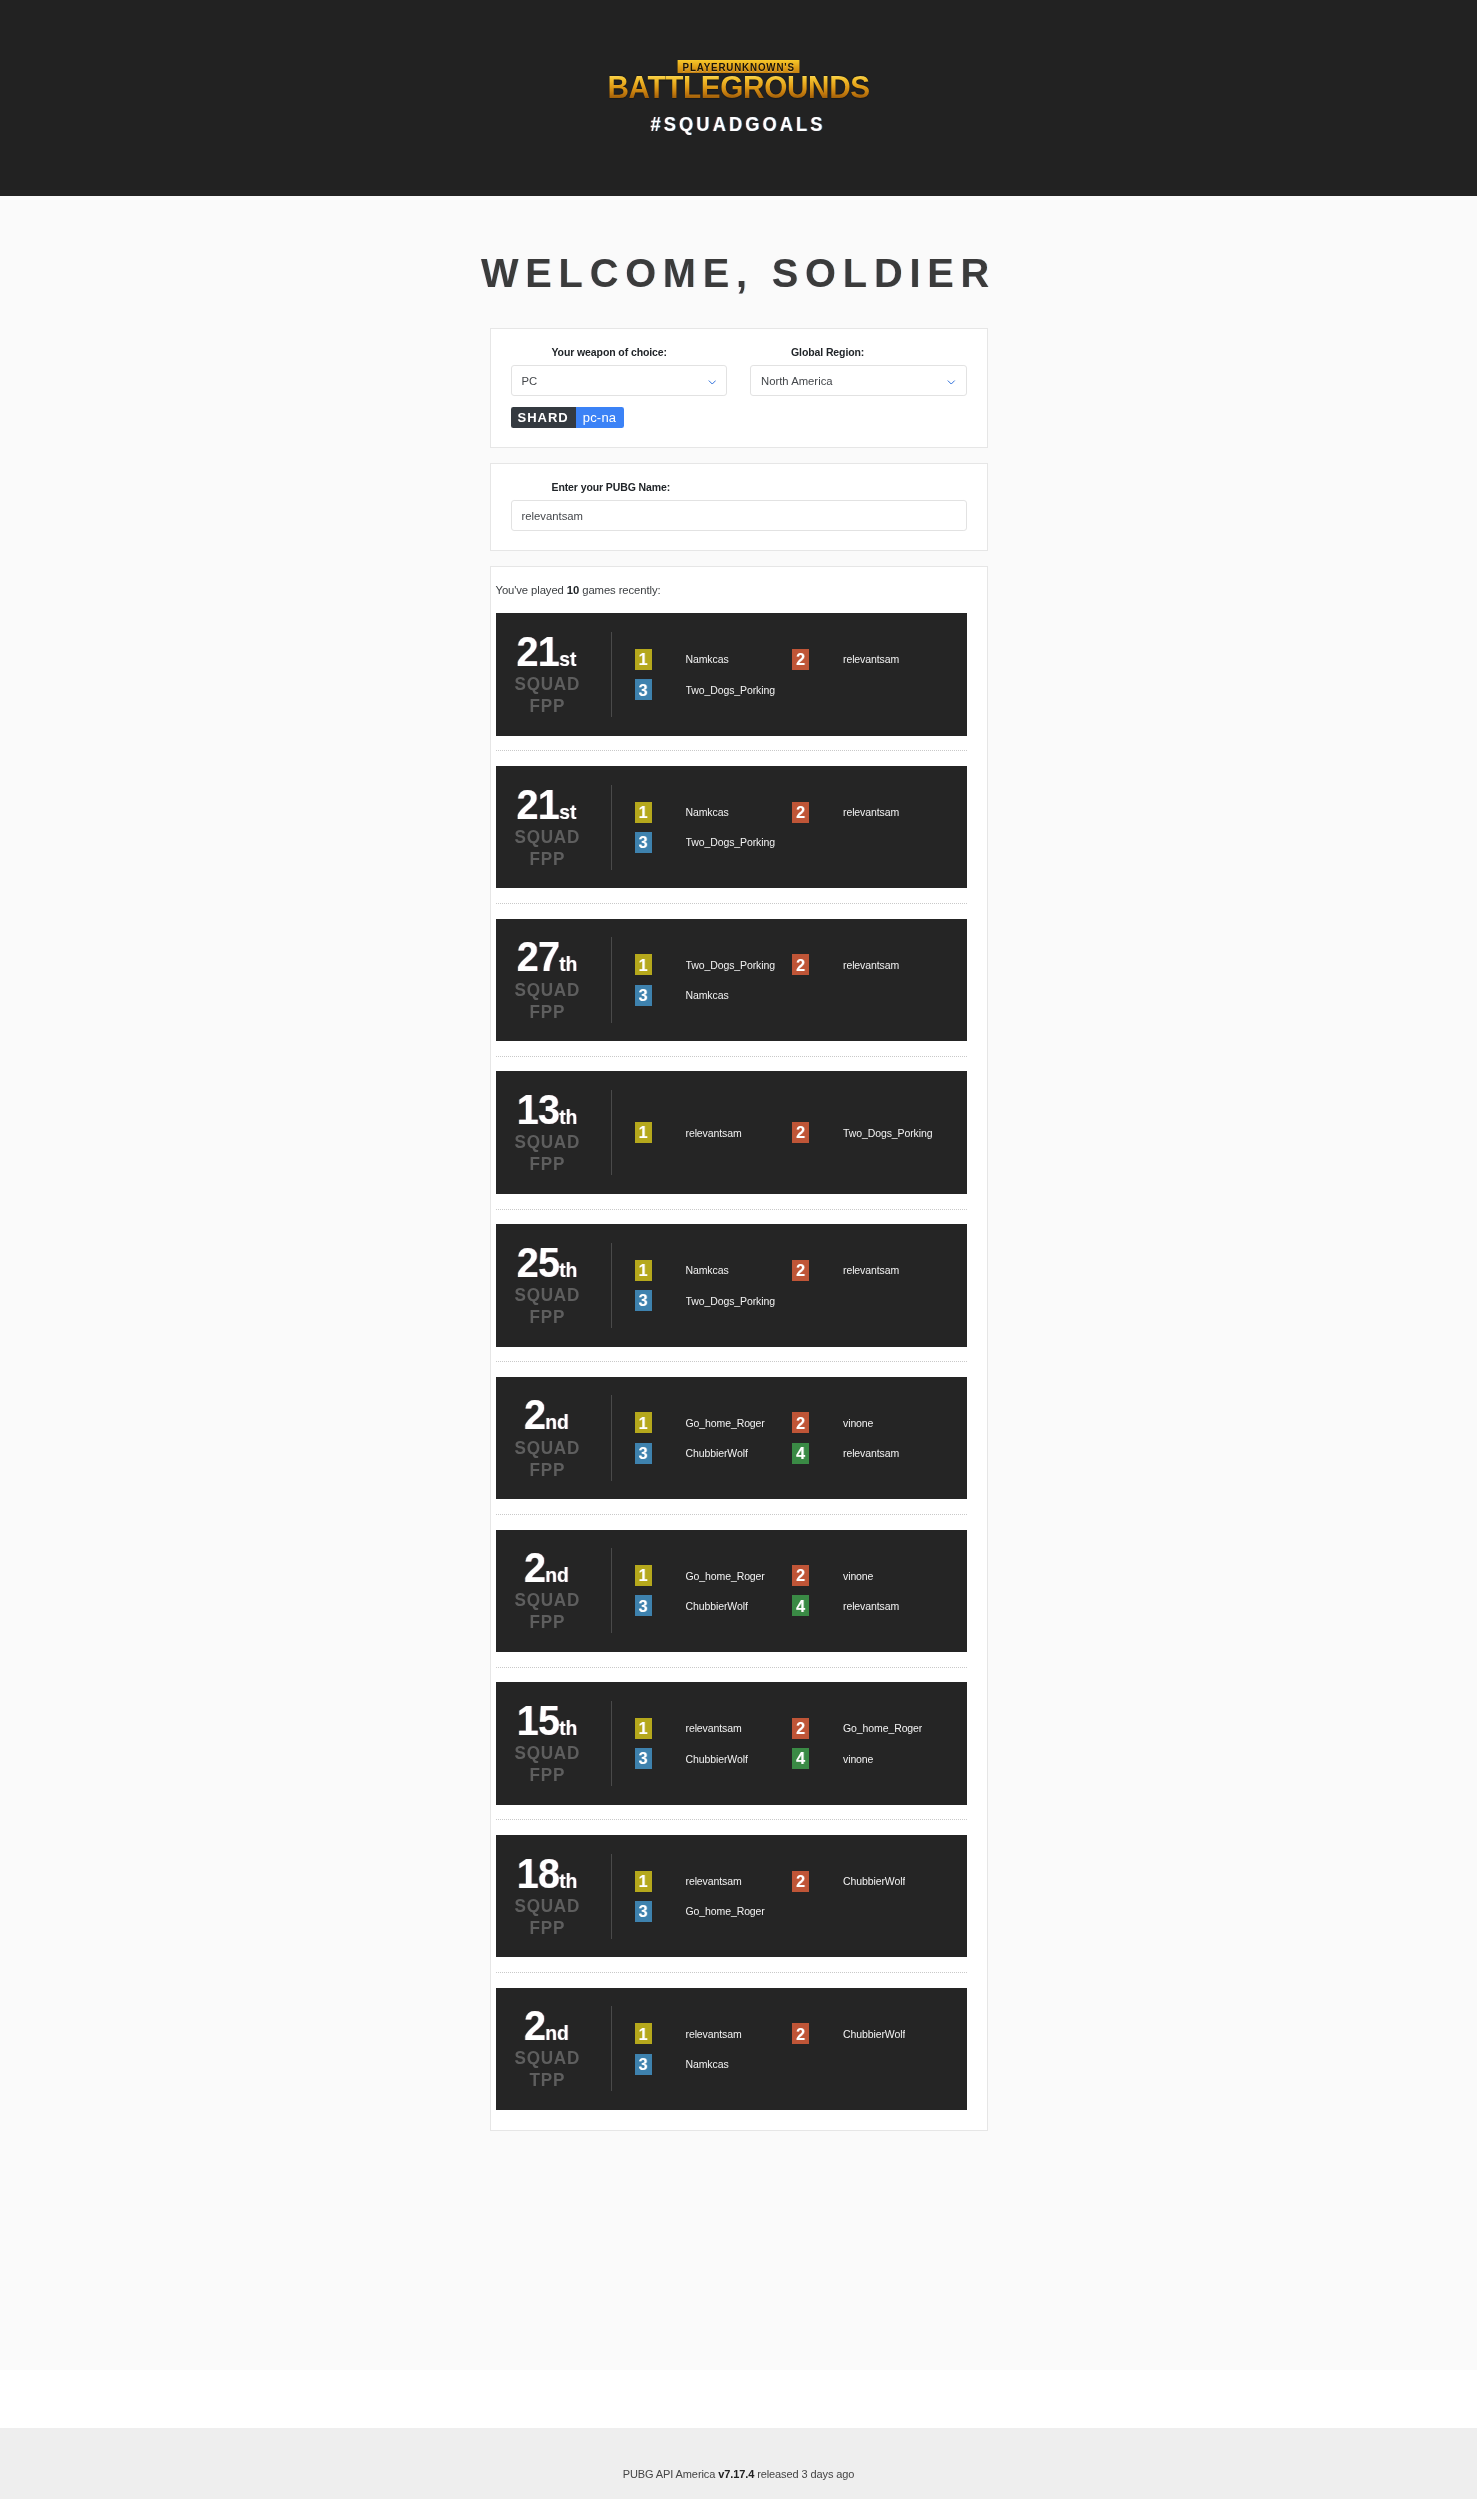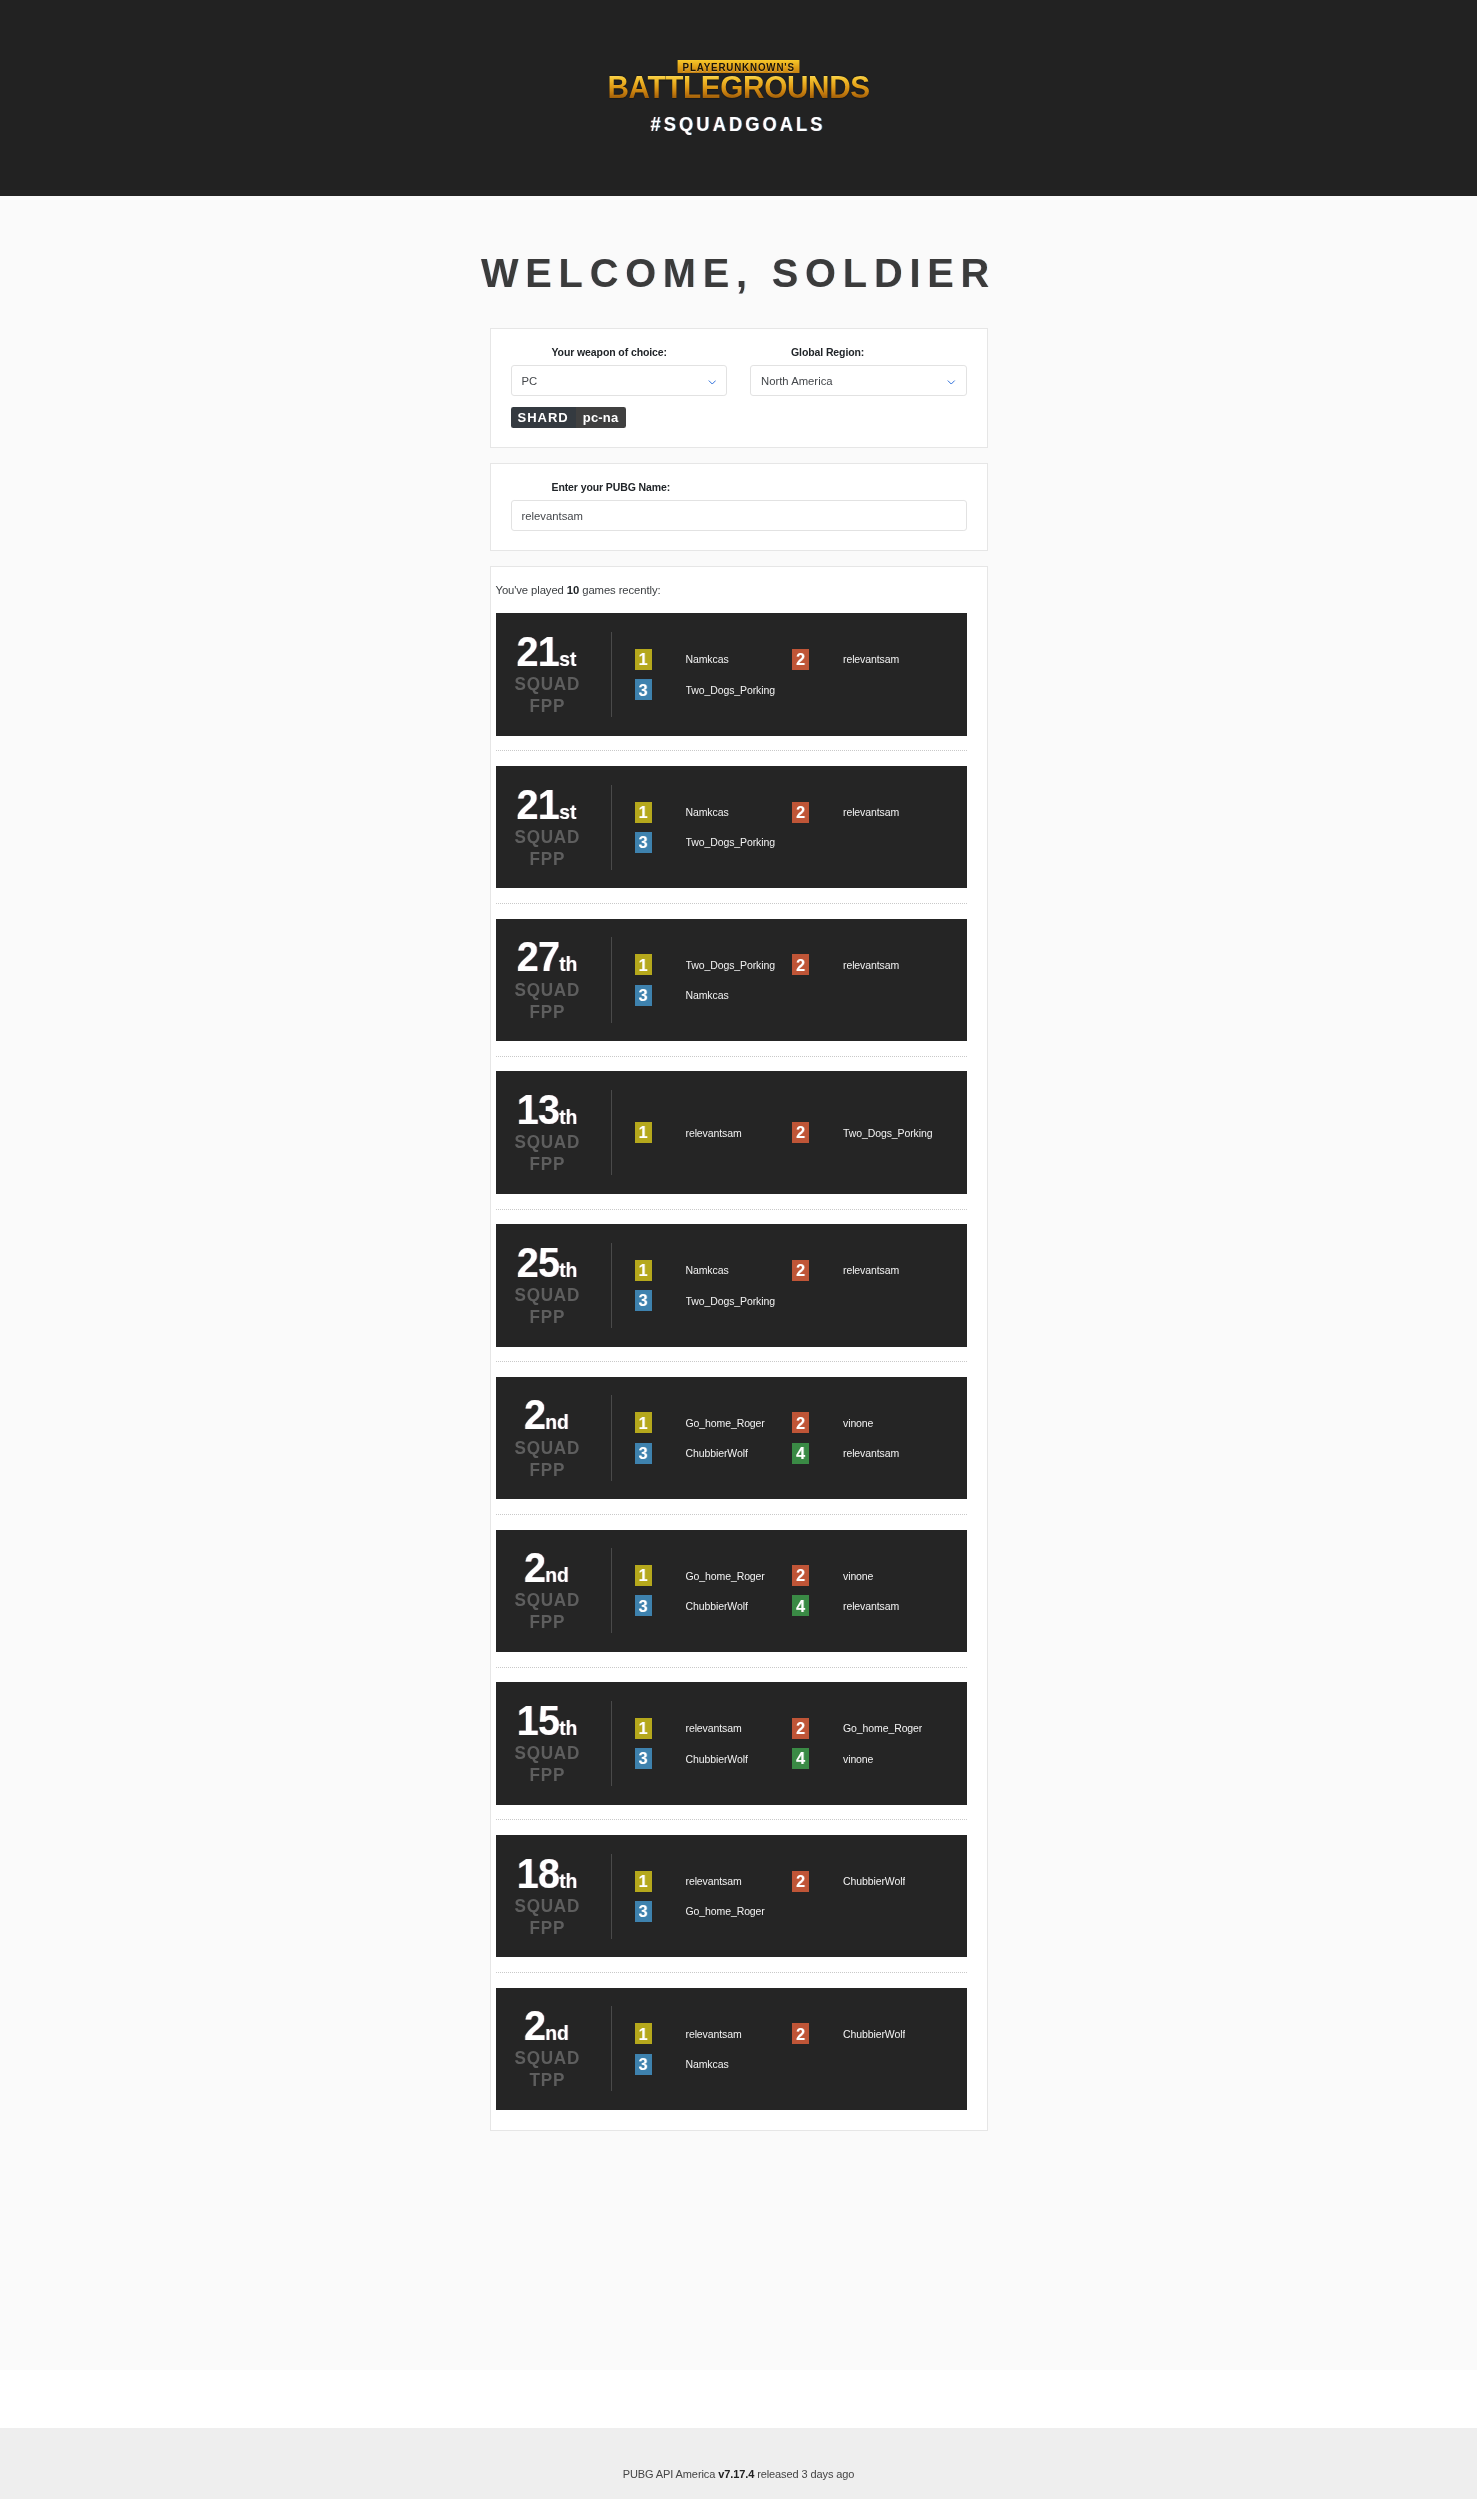--- a/index.html
+++ b/index.html
@@ -164,23 +164,23 @@
     font-family: "Liberation Sans Narrow", "Liberation Sans", sans-serif;
   }
   .shard-badge .shard-key {
     background: #343a40;
     color: #ffffff;
     font-weight: bold;
     letter-spacing: 1px;
     padding: 3.1px 7px 3.1px 7px;
   }
   .shard-badge .shard-val {
-    background: #404040;
+    background: #3b82f6;
     color: #ffffff;
-    font-weight: bold;
+    font-weight: normal;
     letter-spacing: 0.2px;
     padding: 3.1px 7.8px 3.1px 7px;
   }
 
   
   .text-input {
     width: 100%;
     height: 31px;
     border: 0.8px solid #e2e2e2;
     border-radius: 3.1px;

